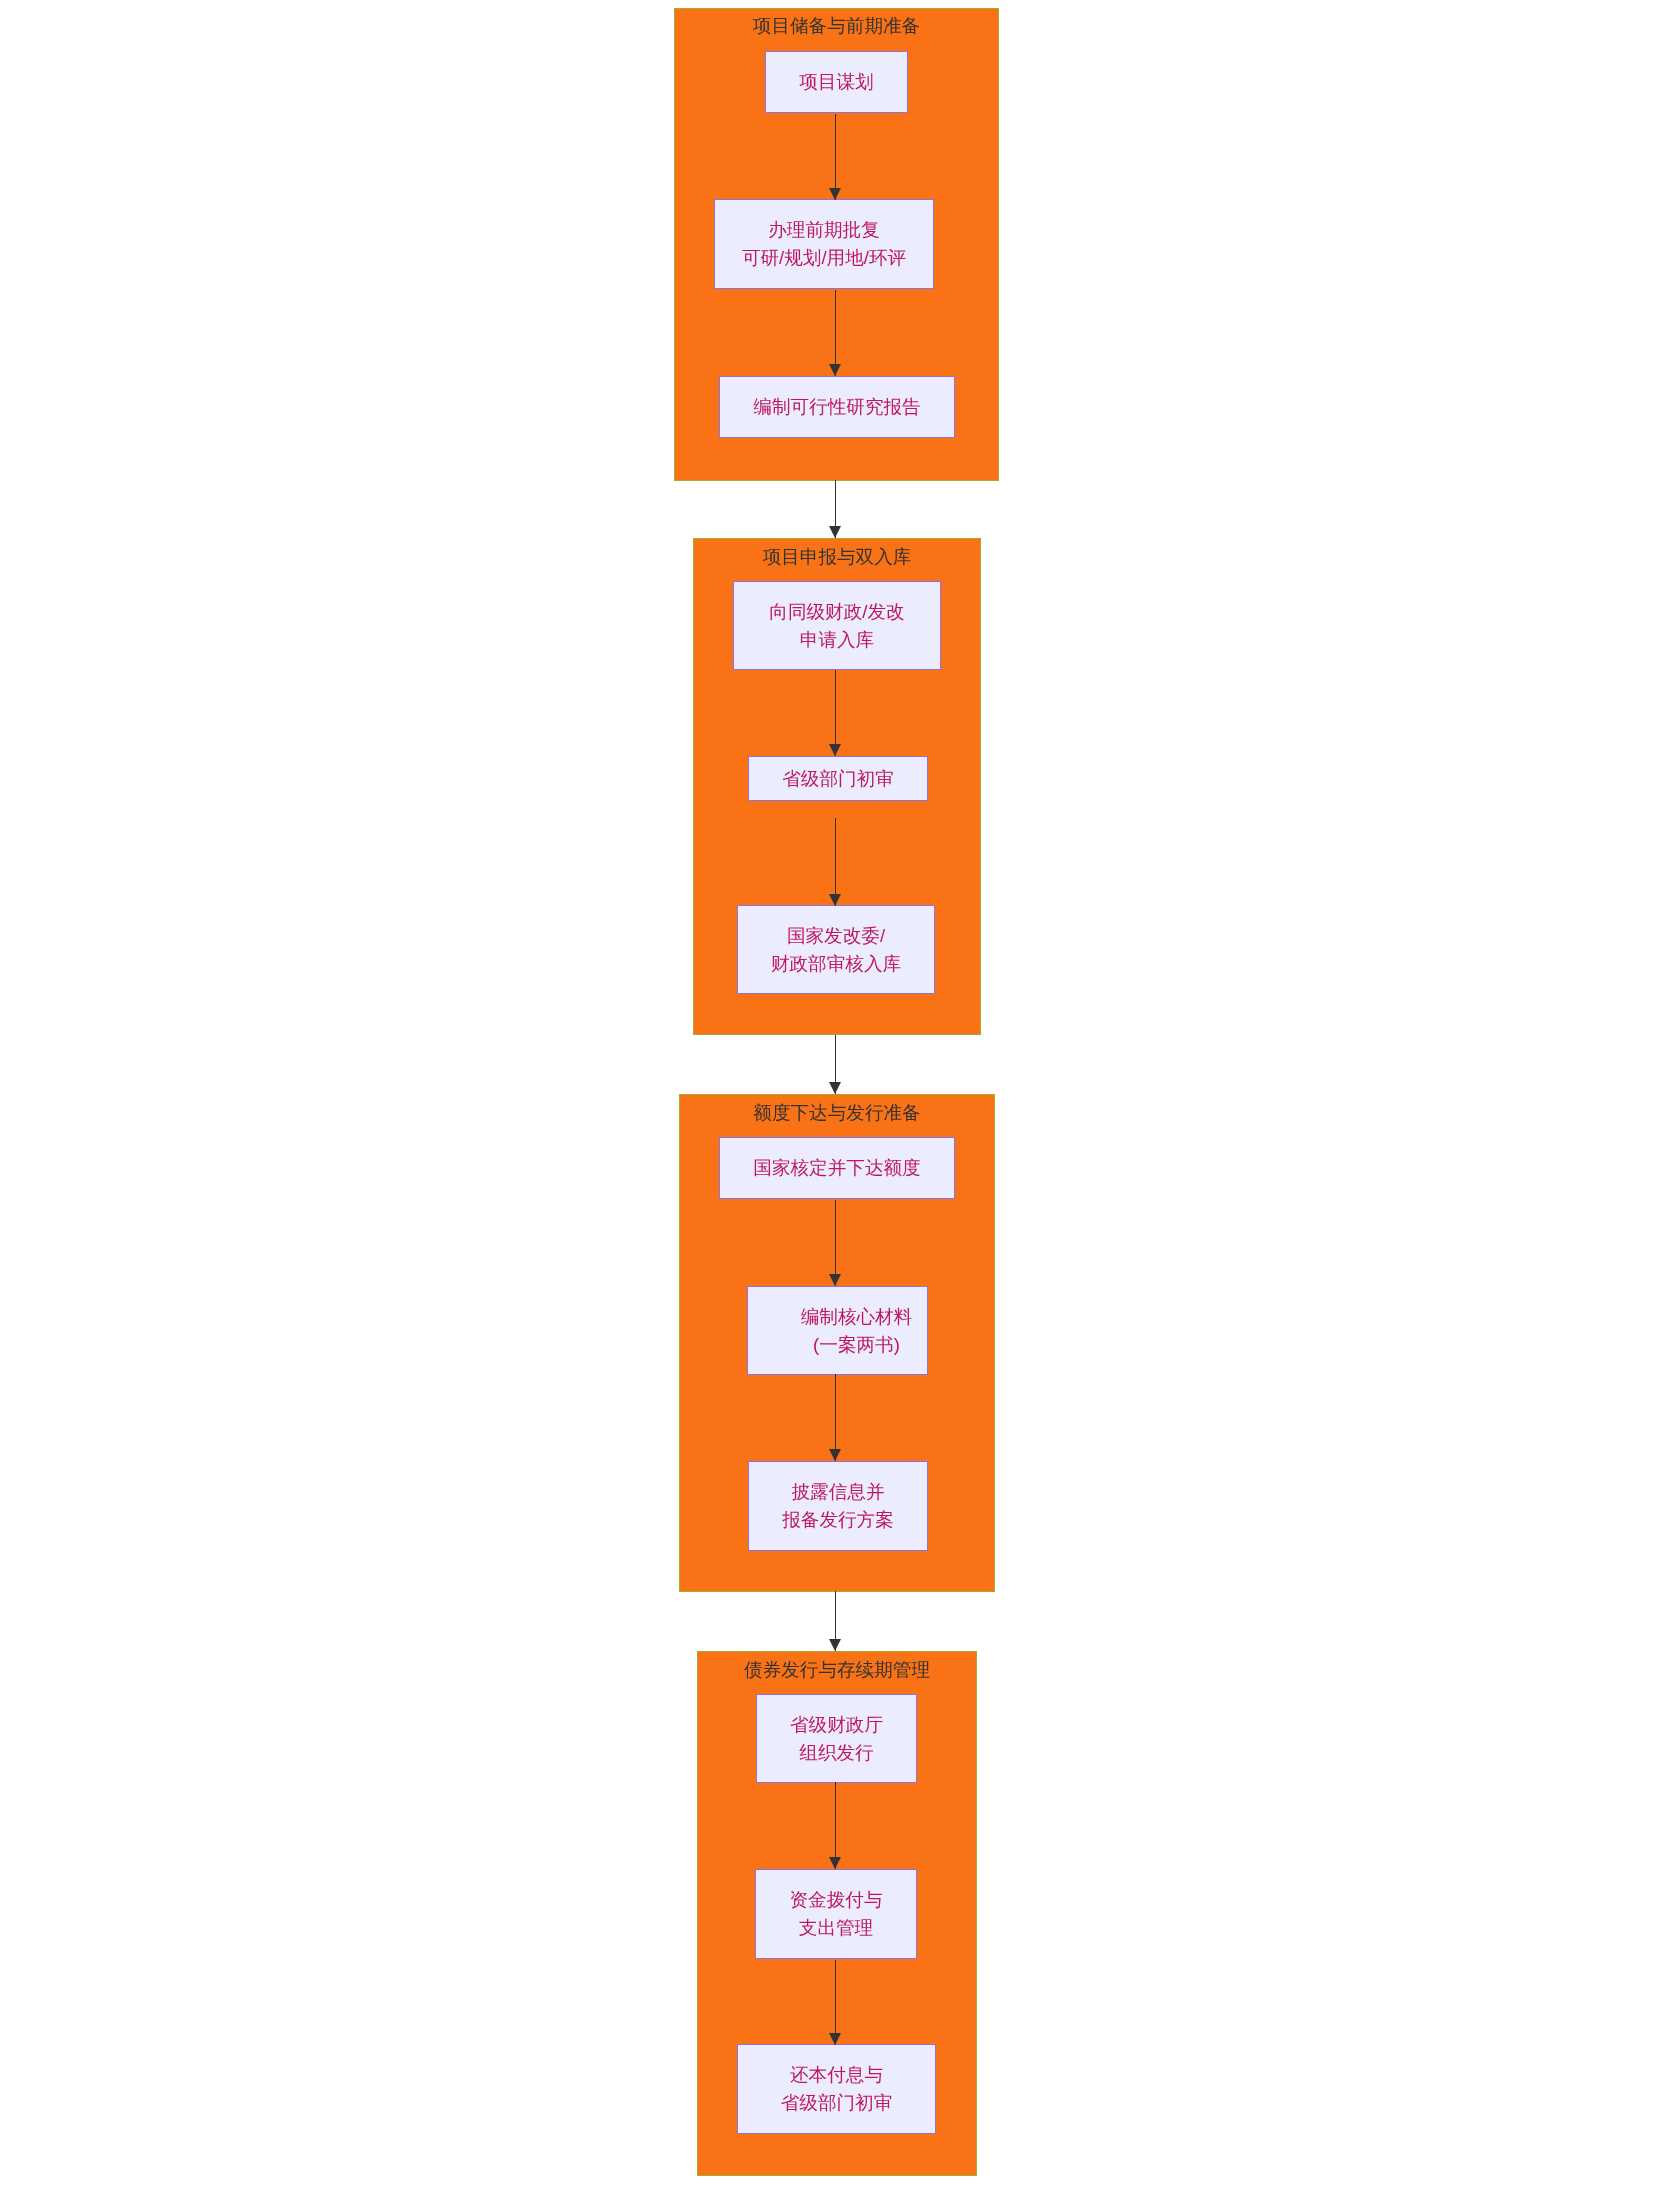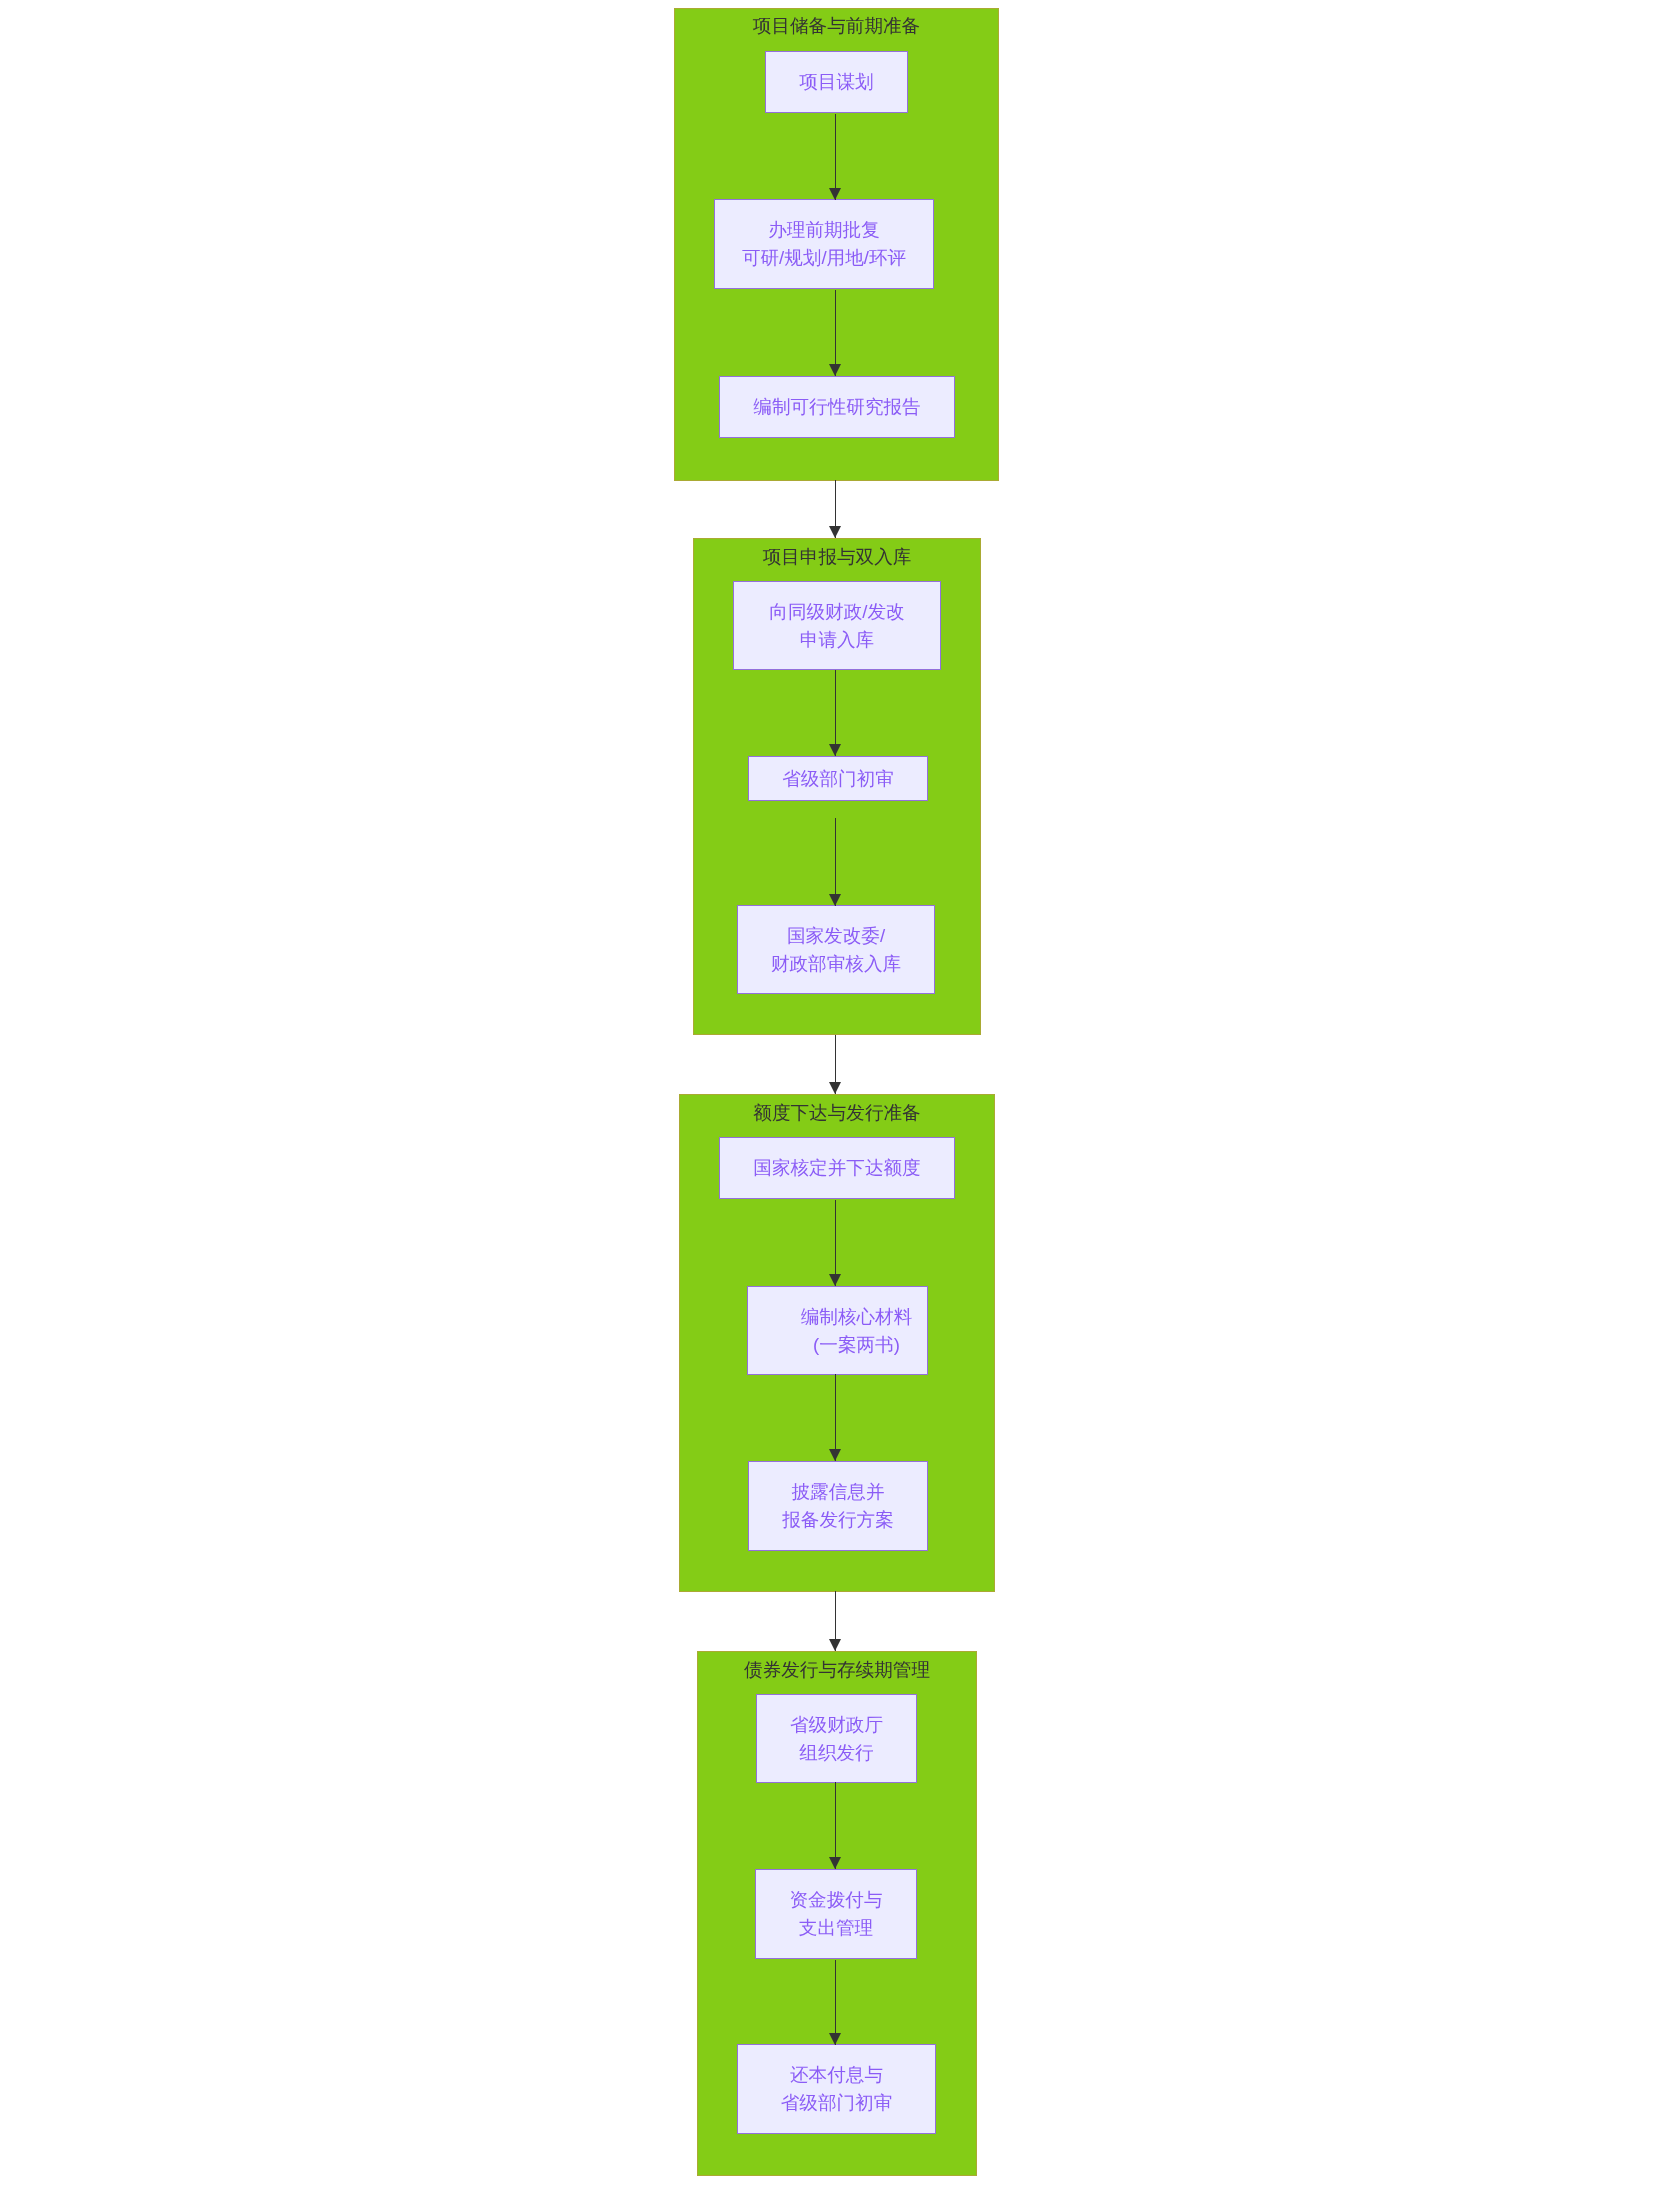--- a/index.html
+++ b/index.html
@@ -6,21 +6,21 @@
   .canvas {
     position: relative;
     width: 1672px;
     height: 2187px;
     background: #ffffff;
     font-family: "Liberation Sans", "DejaVu Sans", sans-serif;
     color: #333333;
   }
   .cluster {
     position: absolute;
-    background: #84cc16;
+    background: #f97316;
     border: 0.9px solid #aaaa33;
     box-sizing: border-box;
   }
   .cluster-title {
     position: absolute;
     top: 5.6px;
     left: 0;
     width: 100%;
     text-align: center;
     font-size: 18.6px;
@@ -32,21 +32,21 @@
     position: absolute;
     background: #ececff;
     border: 0.9px solid #9370db;
     box-sizing: border-box;
     display: flex;
     align-items: center;
     justify-content: center;
     text-align: center;
     font-size: 18.6px;
     line-height: 28px;
-    color: #8b5cf6;
+    color: #be185d;
     white-space: pre-line;
   }
   .arrow {
     position: absolute;
     left: 835px;
     width: 0;
     border-left: 1.9px solid #333333;
   }
   .arrow::after {
     content: "";

